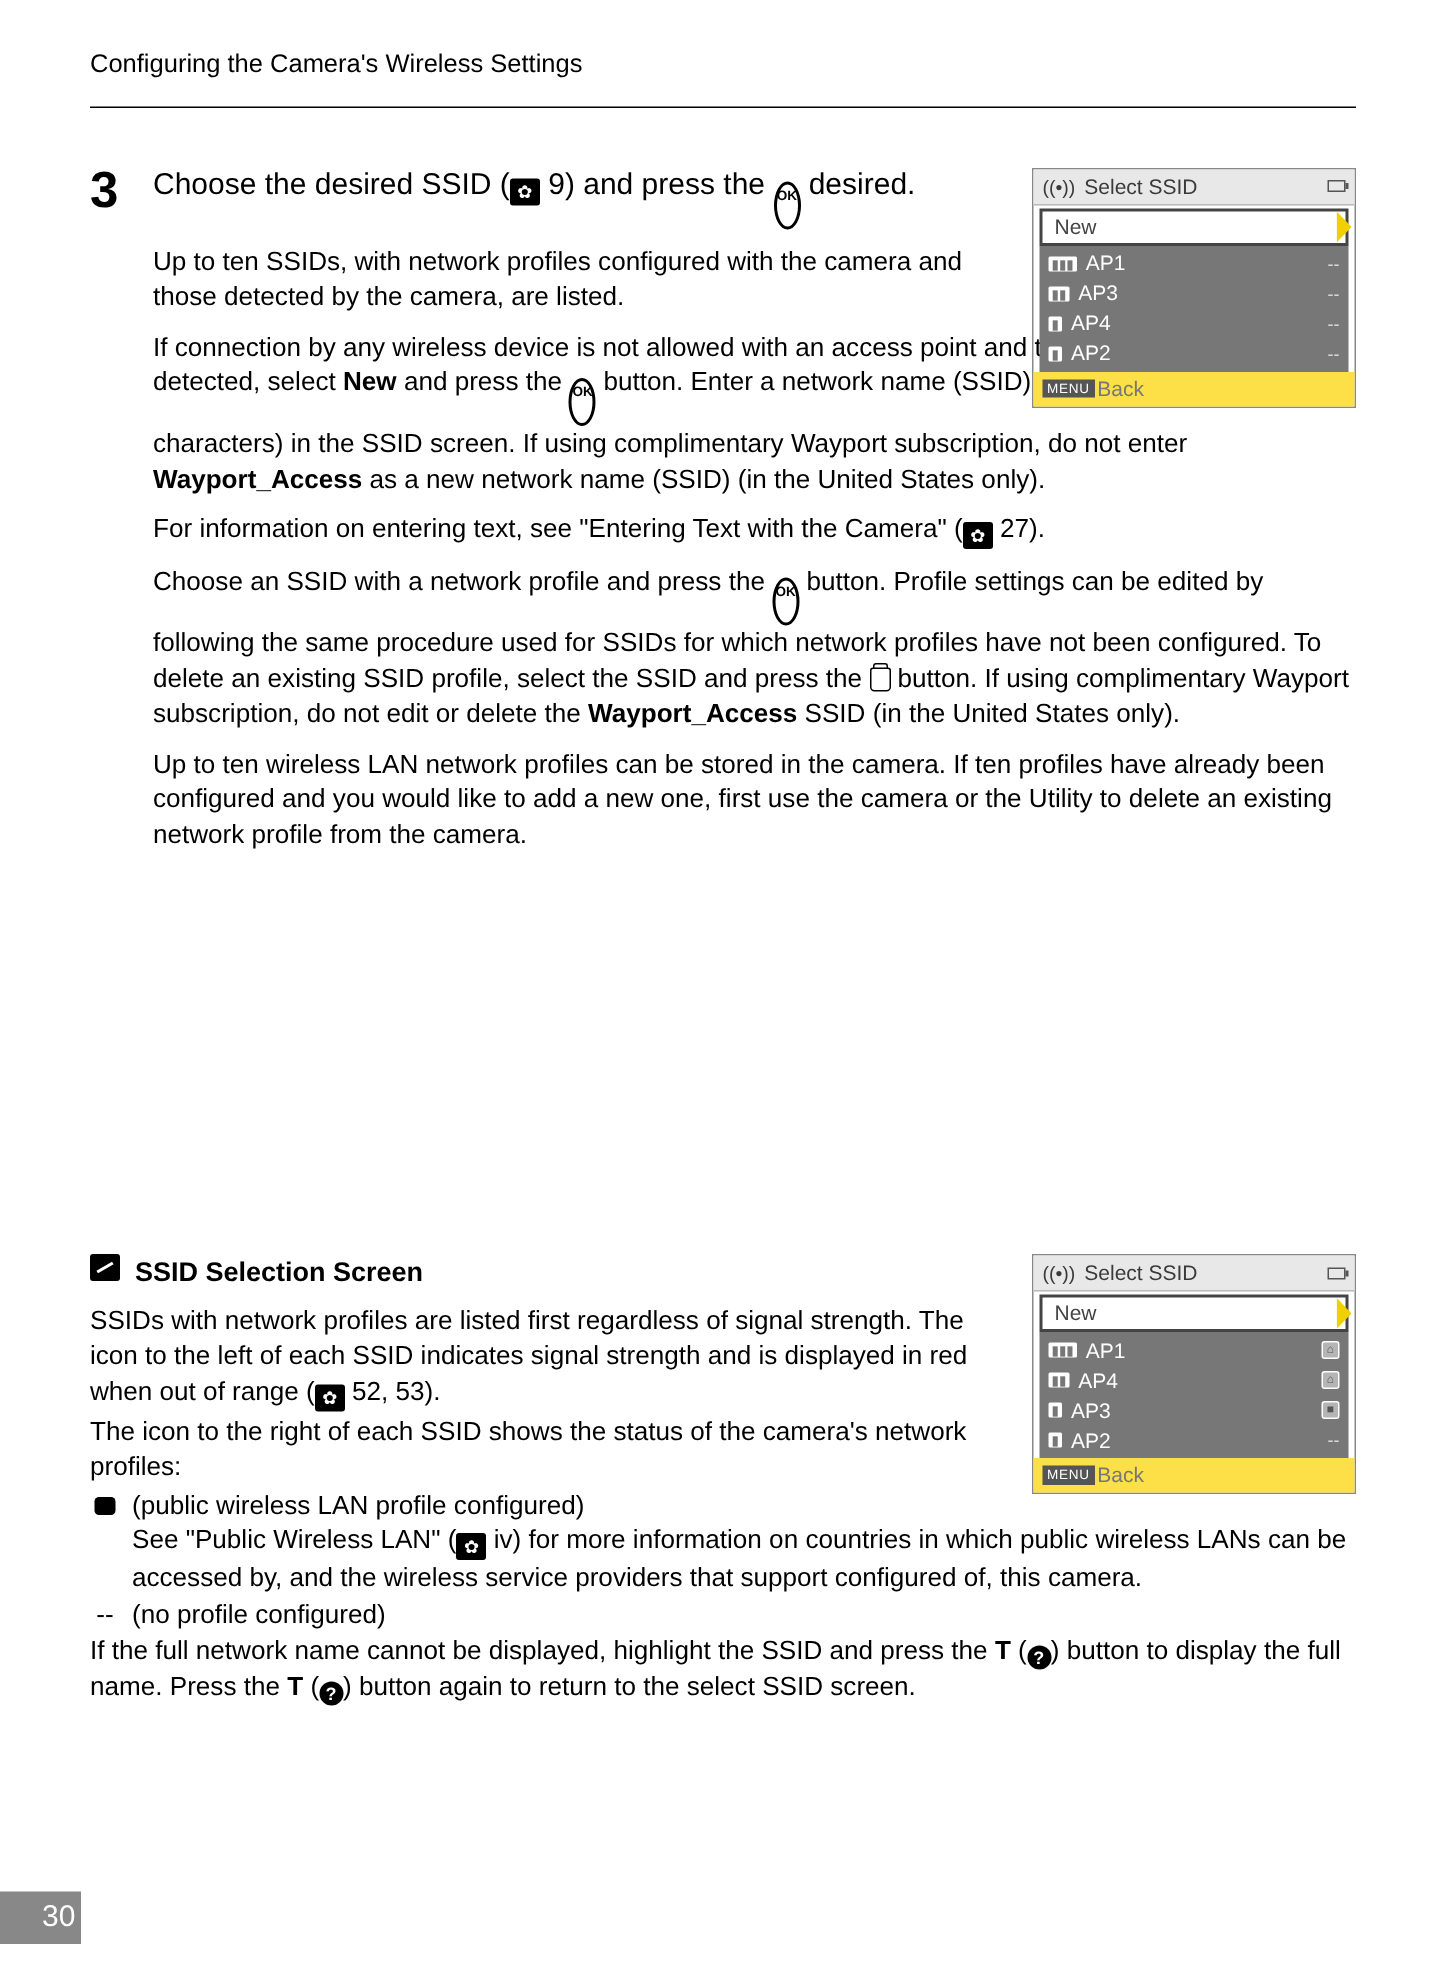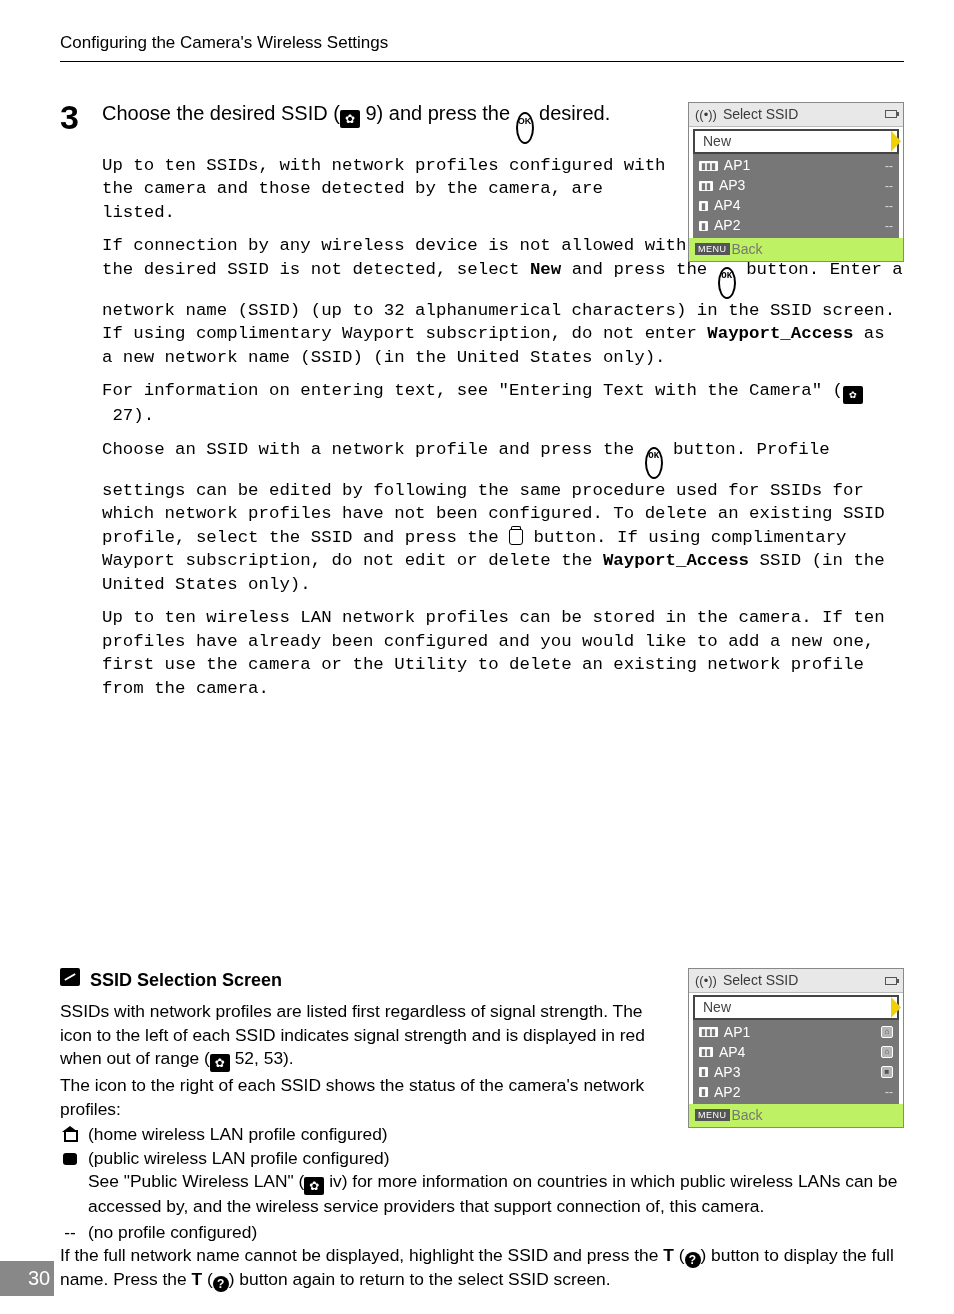--- a/index.html
+++ b/index.html
@@ -9,21 +9,21 @@
     background: #fff;
     font-family: "Helvetica Neue", Arial, sans-serif;
     color: #000;
     position: relative;
     padding: 32px 50px 0 60px;
     font-size: 17.4px;
     line-height: 1.35;
   }
   .header-line {
     border-bottom: 1px solid #000;
-    padding-bottom: 6px;
+    padding-bottom: 16px;
     margin-bottom: 38px;
     font-size: 17px;
   }
   .main-content { position: relative; }
   .lcd {
     width: 216px;
     position: absolute;
     right: 0;
     border: 1px solid #888;
     font-size: 14px;
@@ -55,40 +55,40 @@
     background: #f0d000;
     clip-path: polygon(0 0, 100% 50%, 0 100%);
   }
   .lcd-list { background: #777; color: #fff; padding: 2px 0 2px 0; margin: 0 4px; }
   .lcd-row { display: flex; align-items: center; padding: 0 6px; gap: 6px; height: 20px; }
   .lcd-row .sig { font-size: 9px; background:#fff; color:#777; padding:0 2px; border-radius:1px; line-height:10px;}
   .lcd-row .name { flex: 1; }
   .lcd-row .status { font-size: 12px; color:#ddd;}
   .lcd-row .badge { width:12px; height:12px; background:#b5b5b5; border:1px solid #fff; border-radius:2px; display:flex;align-items:center;justify-content:center;font-size:8px;color:#555;}
   .lcd-footer {
-    background: #bef264;
+    background: #fde047;
     padding: 2px 6px;
     color: #777;
     display:flex; gap:2px; align-items:center;
   }
   .lcd-footer .menu-badge{background:#555;color:#fff;font-size:9px;padding:0 3px;letter-spacing:0.5px;}
   .step-num {
     font-size: 34px;
     font-weight: bold;
     float: left;
     line-height: 1;
     margin-right: 14px;
   }
   .step-head {
     font-size: 20px;
     margin-bottom: 10px;
     margin-left: 42px;
     line-height:1.35;
   }
-  .step-body p { margin-left: 42px; margin-bottom: 10px; font-family: Liberation Mono, monospace; }
+  .step-body p { margin-left: 42px; margin-bottom: 10px; }
   .para-wrap-right { margin-right: 236px; }
   .icon-box {
     display: inline-block;
     width: 20px; height: 18px;
     background: #000;
     color: #fff;
     font-size: 12px;
     text-align: center;
     line-height: 18px;
     border-radius: 2px;
@@ -234,30 +234,26 @@
 
       <div class="note-title">
         <span class="icon-pencil"></span>
         <span>SSID Selection Screen</span>
       </div>
       <div class="note-body">
         <p class="note-wrap-right">
           <span>SSIDs with network profiles are listed first regardless of signal strength. The icon to the left of each SSID indicates signal strength and is displayed in red when out of range (</span><span class="icon-box">✿</span>&nbsp;<span>52, 53</span><span>).</span>
         </p>
         <p class="note-wrap-right">The icon to the right of each SSID shows the status of the camera's network profiles:</p>
-        <div class="symbol-line note-wrap-right">
-          <span class="sym"><span class="icon-home"></span></span>
-          <span class="txt">(home wireless LAN profile configured)</span>
-        </div>
         <div class="symbol-line">
           <span class="sym"><span class="icon-square"></span></span>
           <span class="txt">(public wireless LAN profile configured)</span>
         </div>
         <p style="margin-left:28px;">
-          <span>See "Public Wireless LAN" (</span><span class="icon-box">✿</span>&nbsp;<span>iv</span><span>) for more information on countries in which public wireless LANs can be accessed by, and the wireless service providers that support connection of, this camera.</span>
+          <span>See "Public Wireless LAN" (</span><span class="icon-box">✿</span>&nbsp;<span>iv</span><span>) for more information on countries in which public wireless LANs can be accessed by, and the wireless service providers that support configured of, this camera.</span>
         </p>
         <div class="symbol-line">
           <span class="sym">--</span>
           <span class="txt">(no profile configured)</span>
         </div>
         <p>
           <span>If the full network name cannot be displayed, highlight the SSID and press the </span><b>T</b><span> (</span><span class="icon-q">?</span><span>) button to display the full name. Press the </span><b>T</b><span> (</span><span class="icon-q">?</span><span>) button again to return to the select SSID screen.</span>
         </p>
       </div>
     </div>

